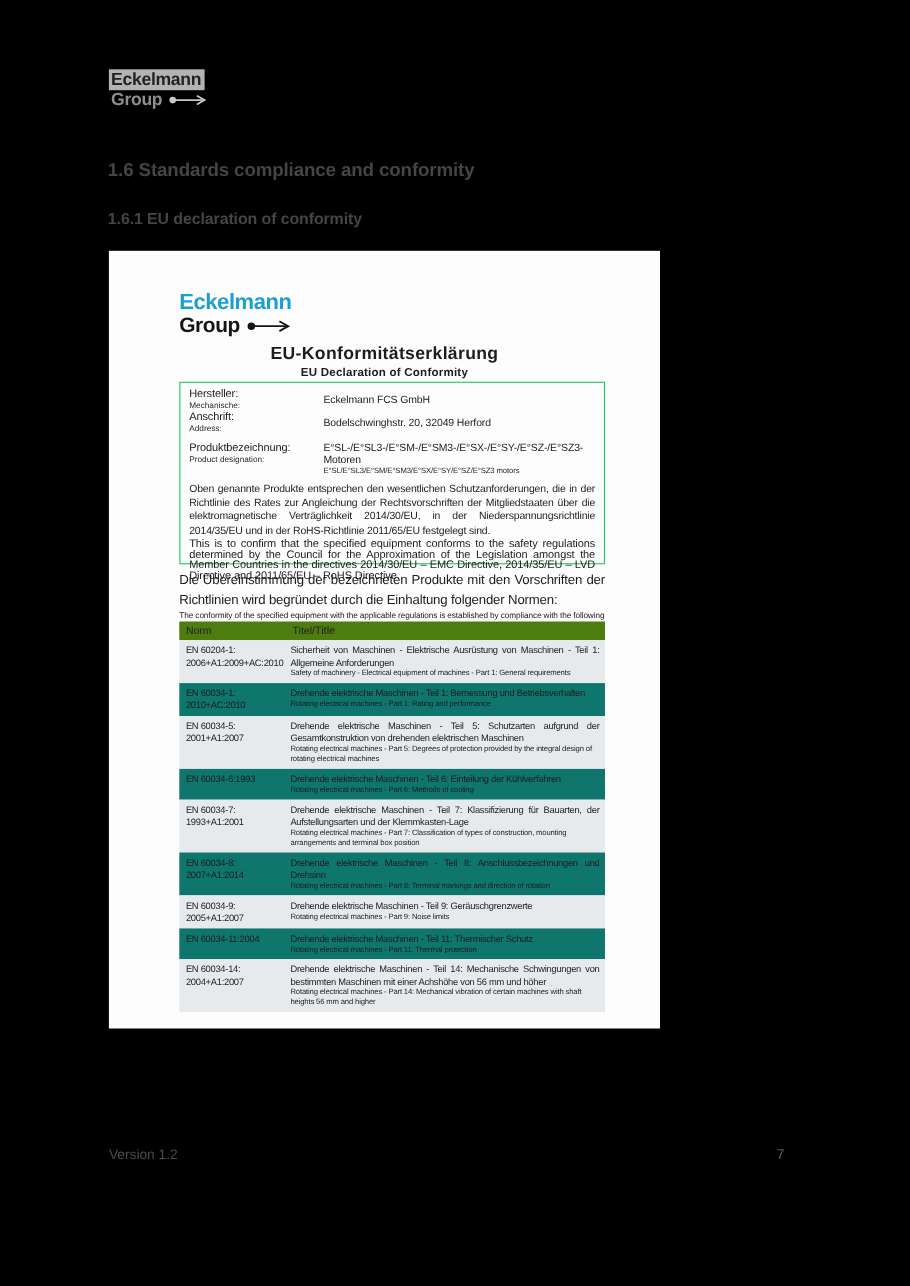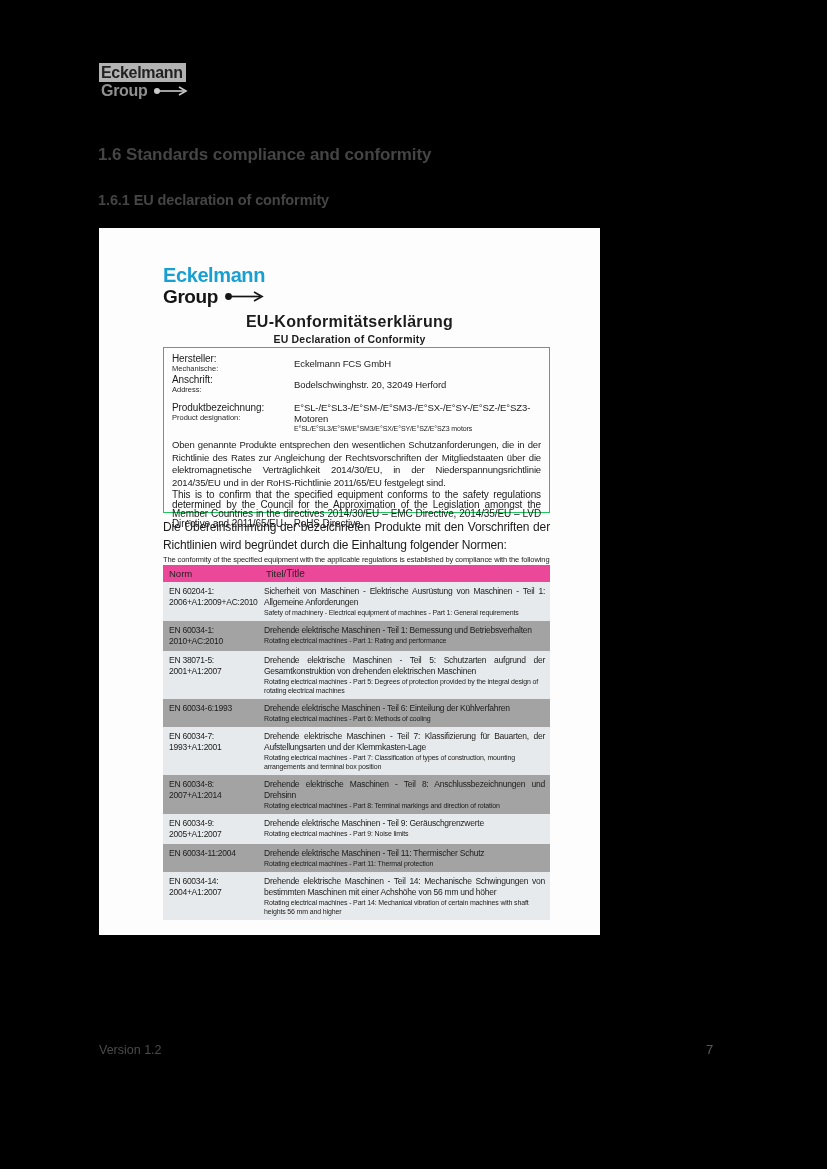--- a/index.html
+++ b/index.html
@@ -62,26 +62,26 @@
     font-size:9.5px; line-height:12.5px; letter-spacing:-0.15px;
     text-align:justify; margin-top:7px;
   }
   .stmt-en { font-size:10px; line-height:9.5px; letter-spacing:-0.1px; text-align:justify; margin-top:1px; }
 
   .intro { position:absolute; left:64px; top:290px; width:387px; }
   .intro-de { font-size:12px; line-height:18px; letter-spacing:-0.15px; text-align:justify; }
   .intro-en { font-size:7.5px; line-height:9.5px; letter-spacing:-0.1px; margin-top:1px; }
 
   .std-table { position:absolute; left:64px; top:337px; width:387px; font-size:0; }
-  .std-head { display:flex; background:#ec4899; }
+  .std-head { display:flex; background:#4d7c0f; }
   .std-head > div { font-size:9.5px; padding:3px 6px 3px 6px; color:#1f1f1f; }
   .std-head .c1 { width:97px; flex:none; }
   .std-head .c2 { flex:1; }
   .std-head .small { font-size:10px; }
-  .std-row { display:flex; background:#a3a3a3; }
+  .std-row { display:flex; background:#0f766e; }
   .std-row:nth-child(odd) { background:#e7eaec; }
   .std-row .c1 { width:97px; flex:none; padding:4px 2px 4px 6px; }
   .std-row .c1 div { font-size:8.5px; line-height:11px; letter-spacing:-0.25px; white-space:nowrap; }
   .std-row .c2 { flex:1; padding:4px 5px 4px 4px; }
   .t-title-de { font-size:8.5px; line-height:11px; letter-spacing:-0.25px; text-align:justify; }
   .t-title-en { font-size:7px;   line-height:9px;  letter-spacing:-0.15px; }
 </style>
 </head>
 <body>
 
@@ -191,21 +191,21 @@
             <div>2010+AC:2010</div>
           </div>
           <div class="c2">
             <div class="t-title-de">Drehende elektrische Maschinen - Teil 1: Bemessung und Betriebsverhalten</div>
             <div class="t-title-en">Rotating electrical machines - Part 1: Rating and performance</div>
           </div>
         </div>
 
         <div class="std-row">
           <div class="c1">
-            <div>EN 38071-5:</div>
+            <div>EN 60034-5:</div>
             <div>2001+A1:2007</div>
           </div>
           <div class="c2">
             <div class="t-title-de">Drehende elektrische Maschinen - Teil 5: Schutzarten aufgrund der Gesamtkonstruktion von drehenden elektrischen Maschinen</div>
             <div class="t-title-en">Rotating electrical machines - Part 5: Degrees of protection provided by the integral design of rotating electrical machines</div>
           </div>
         </div>
 
         <div class="std-row">
           <div class="c1">

